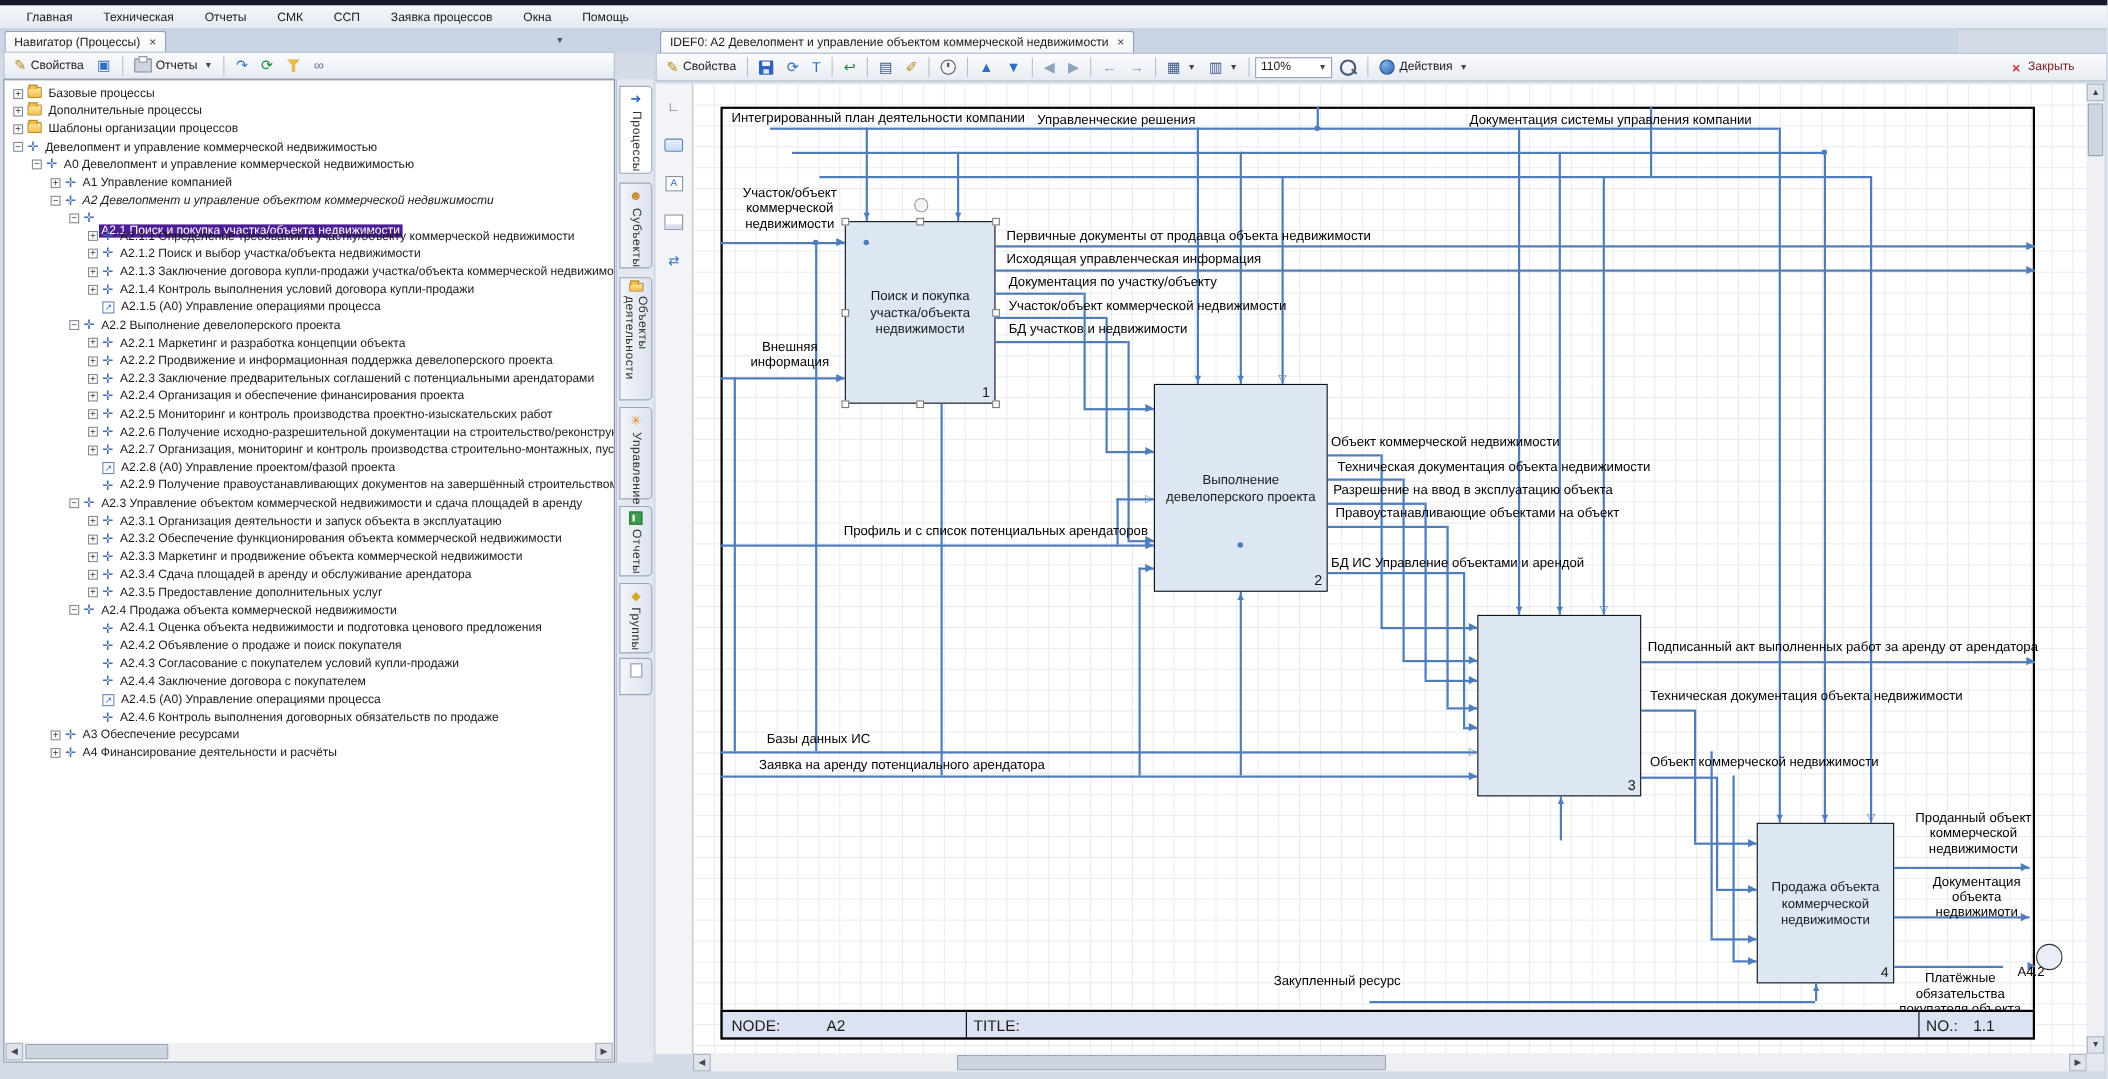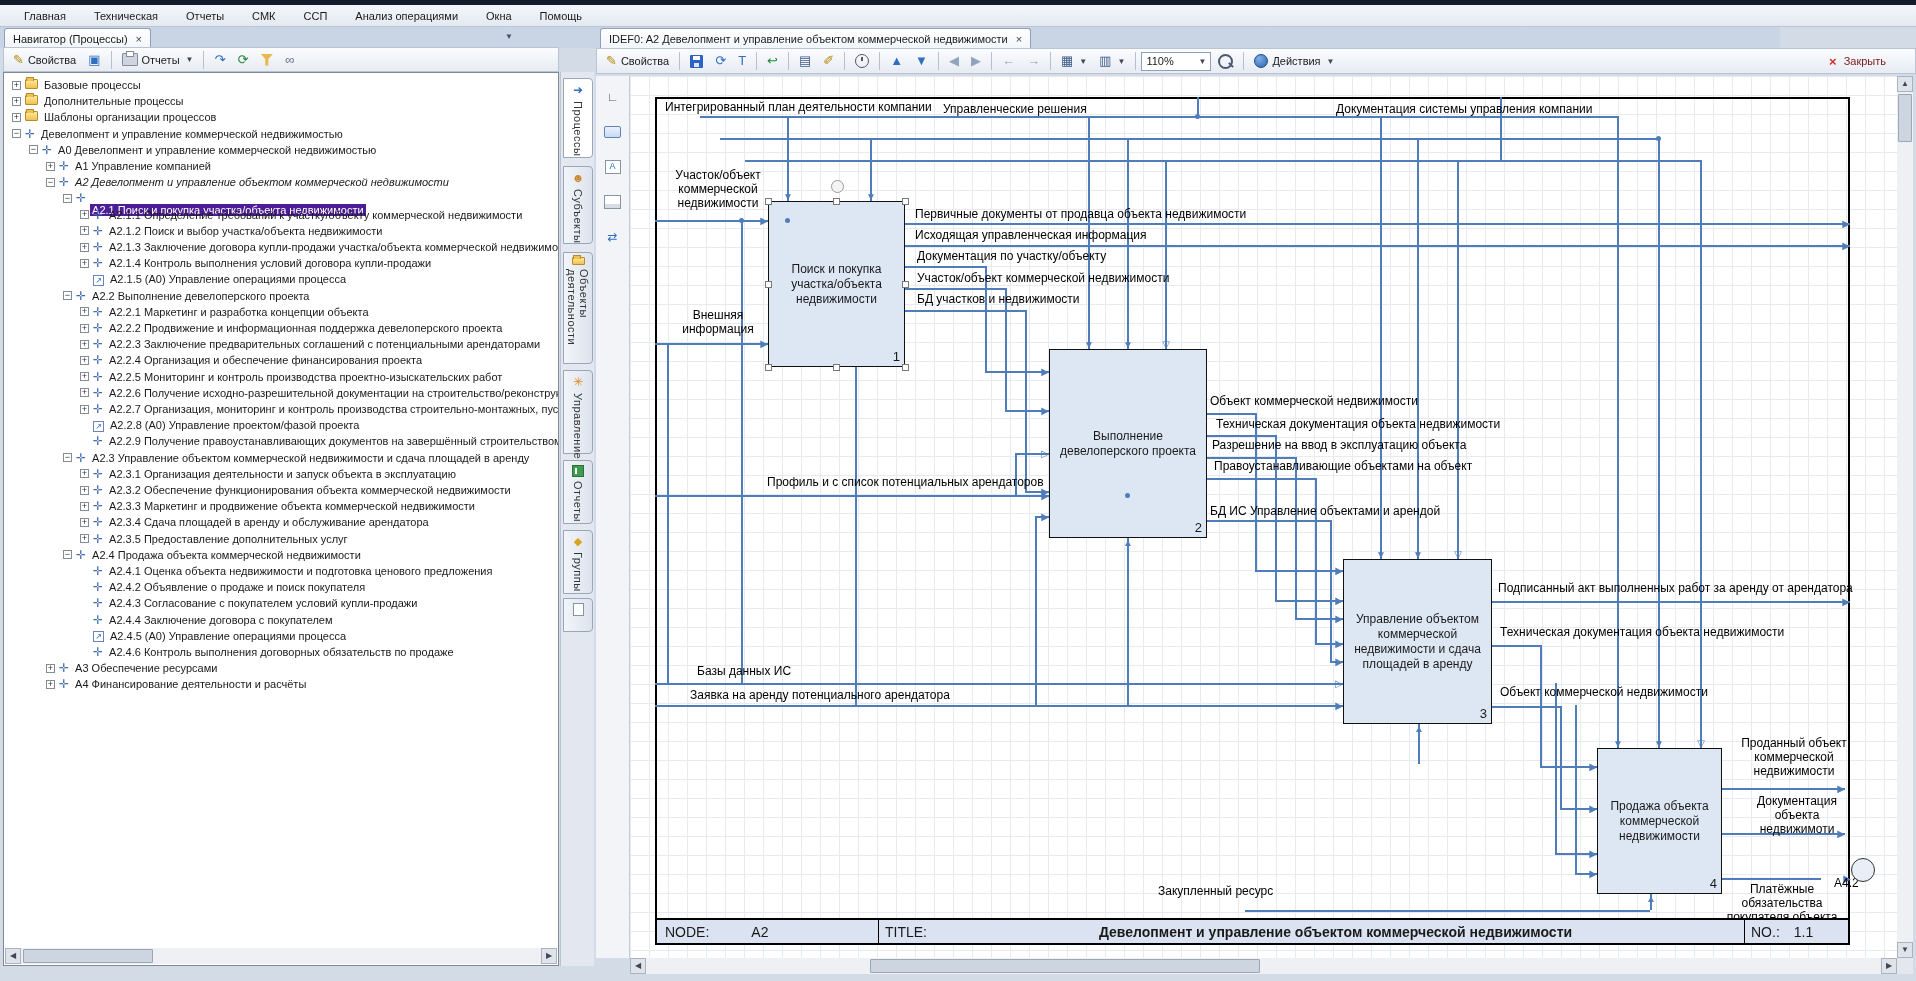--- a/index.html
+++ b/index.html
@@ -116,21 +116,21 @@
 </head>
 <body>
 
 <div class="abs" id="top-strip"></div>
 <div class="abs" id="menu-bar">
     <div class="menu-item">Главная</div>
     <div class="menu-item">Техническая</div>
     <div class="menu-item">Отчеты</div>
     <div class="menu-item">СМК</div>
     <div class="menu-item">ССП</div>
-    <div class="menu-item">Анализ операциями</div>
+    <div class="menu-item">Заявка процессов</div>
     <div class="menu-item">Окна</div>
     <div class="menu-item">Помощь</div>
   </div>
 
 <div class="abs" id="tab-row">
   <div class="tab" style="left:4px;">
     <span>Навигатор (Процессы)</span>
     <span class="x">×</span>
   </div>
   <span class="abs" style="left:505px;top:5px;font-size:8px;color:#44506b;">▼</span>
@@ -502,21 +502,20 @@
   <div id="diagram-layer">
       <div class="dbox" style="left: 138px; top: 125px; width: 137px; height: 166px;">
         <span>Поиск и покупка участка/объекта недвижимости</span>
         <span class="num">1</span>
       </div>
       <div class="dbox" style="left: 419px; top: 273px; width: 158px; height: 189px;">
         <span>Выполнение девелоперского проекта</span>
         <span class="num">2</span>
       </div>
       <div class="dbox" style="left: 713px; top: 483px; width: 149px; height: 165px;">
-        <span>Управление объектом коммерческой недвижимости и сдача площадей в аренду</span>
         <span class="num">3</span>
       </div>
       <div class="dbox" style="left: 967px; top: 672px; width: 125px; height: 146px;">
         <span>Продажа объекта коммерческой недвижимости</span>
         <span class="num">4</span>
       </div>
       <div class="seg" style="left: 70px; top: 40px; width: 917px; height: 1.5px;"></div>
       <div class="seg" style="left: 90px; top: 62px; width: 938px; height: 1.5px;"></div>
       <div class="seg" style="left: 115px; top: 84px; width: 955px; height: 1.5px;"></div>
       <div class="seg" style="left: 567px; top: 21px; width: 1.5px; height: 19px;"></div>
@@ -669,21 +668,20 @@
       <div id="rotator" style="left: 200.5px; top: 104px;"></div>
       <div id="offpage-circle" style="left: 1221px; top: 782px;"></div>
     </div>
   <div id="node-bar">
     <div class="nb-c1">
       <span>NODE:</span>
       <span style="margin-left:42px;">A2</span>
     </div>
     <div class="nb-c2">
       <span>TITLE:</span>
-      <span class="nb-title">Девелопмент и управление объектом коммерческой недвижимости</span>
     </div>
     <div class="nb-c3">
       <span>NO.:</span>
       <span style="margin-left:14px;">1.1</span>
     </div>
   </div>
 </div>
 
 <div class="abs" id="v-scroll">
   <div class="scr-btn" style="top:0;">▲</div>

